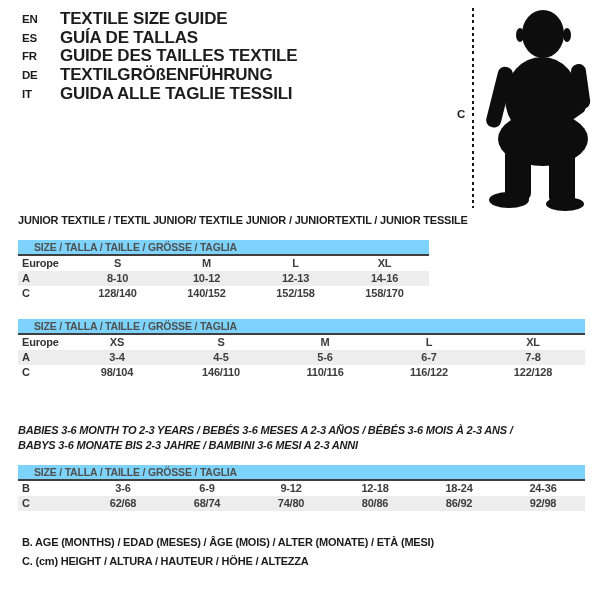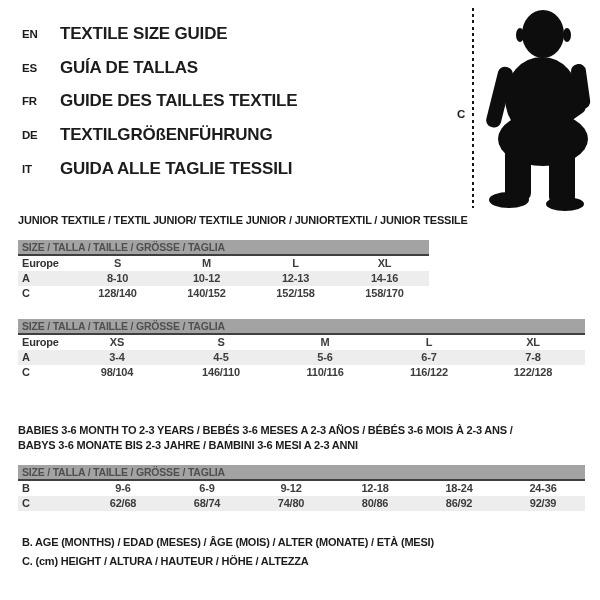--- a/index.html
+++ b/index.html
@@ -3,46 +3,46 @@
 <meta charset="utf-8">
 <style>
   html,body{margin:0;padding:0;}
   body{
     width:600px;height:600px;background:#ffffff;position:relative;overflow:hidden;
     font-family:"Liberation Sans", sans-serif;
     -webkit-font-smoothing:antialiased;
   }
   
   .lang-list{position:absolute;left:22px;top:10px;}
-  .lang-row{display:flex;height:18.6px;align-items:center;margin-top:15px;}
+  .lang-row{display:flex;height:18.6px;align-items:center;}
   .lang-code{width:38px;font-weight:700;font-size:11.5px;color:#1c1c1c;letter-spacing:-0.2px;}
   .lang-title{font-weight:700;font-size:17px;color:#1c1c1c;letter-spacing:-0.2px;white-space:nowrap;}
   
   .measure-line{
     position:absolute;left:472px;top:8px;width:2px;height:200px;
     background:repeating-linear-gradient(to bottom,#161616 0 3px,transparent 3px 6.2px);
   }
   .measure-label{position:absolute;left:457px;top:108px;font-weight:700;font-size:11.5px;color:#1c1c1c;}
   .toddler{position:absolute;left:483px;top:6px;width:112px;height:206px;}
   .toddler *{fill:#0d0d0d;}
   
   .tbl{position:absolute;left:18px;}
   .tbl-1{top:214px;width:411px;}
   .tbl-2{top:319px;width:567px;}
   .tbl-3{top:423px;width:567px;}
   .tbl-title{
     font-weight:700;font-size:11px;line-height:13px;color:#1c1c1c;
     letter-spacing:-0.2px;margin:0 0 13px 0;white-space:nowrap;
   }
-  .tbl-3 .tbl-title{line-height:14.5px;}
+  .tbl-3 .tbl-title{line-height:14.5px;font-style:italic;}
   .title-sub{font-size:7.5px;position:relative;top:2px;}
   .size-bar{
-    height:14px;background:#a3a3a3;border-bottom:2px solid #3f3f3f;
+    height:14px;background:#7dd3fc;border-bottom:2px solid #3f3f3f;
     font-weight:700;font-size:10.5px;line-height:14px;color:#4f4f4f;
-    padding-left:4px;letter-spacing:-0.2px;
+    padding-left:16px;letter-spacing:-0.2px;
   }
   table.grid{border-collapse:collapse;table-layout:fixed;width:100%;}
   table.grid td{
     height:15px;padding:0;font-weight:700;font-size:11px;line-height:15px;
     color:#3d3d3d;text-align:center;letter-spacing:-0.2px;white-space:nowrap;overflow:hidden;
   }
   table.grid td.lbl{text-align:left;padding-left:4px;color:#333;}
   tr.alt{background:#ededed;}
   
   .legend{position:absolute;left:22px;top:533px;}
@@ -181,35 +181,35 @@
         <col>
         <col>
         <col>
         <col>
         <col>
         <col>
       </colgroup>
     <tbody>
       <tr>
         <td class="lbl">B</td>
-        <td>9-6</td>
+        <td>3-6</td>
         <td>6-9</td>
         <td>9-12</td>
         <td>12-18</td>
         <td>18-24</td>
         <td>24-36</td>
       </tr>
       <tr class="alt">
         <td class="lbl">C</td>
         <td>62/68</td>
         <td>68/74</td>
         <td>74/80</td>
         <td>80/86</td>
         <td>86/92</td>
-        <td>92/39</td>
+        <td>92/98</td>
       </tr>
     </tbody>
   </table>
 </section>
 
 <div class="legend">
   <div class="legend-line">B. AGE (MONTHS) / EDAD (MESES) / ÂGE (MOIS) / ALTER (MONATE) / ETÀ (MESI)</div>
   <div class="legend-line">C. (cm) HEIGHT / ALTURA / HAUTEUR / HÖHE / ALTEZZA</div>
 </div>
 

